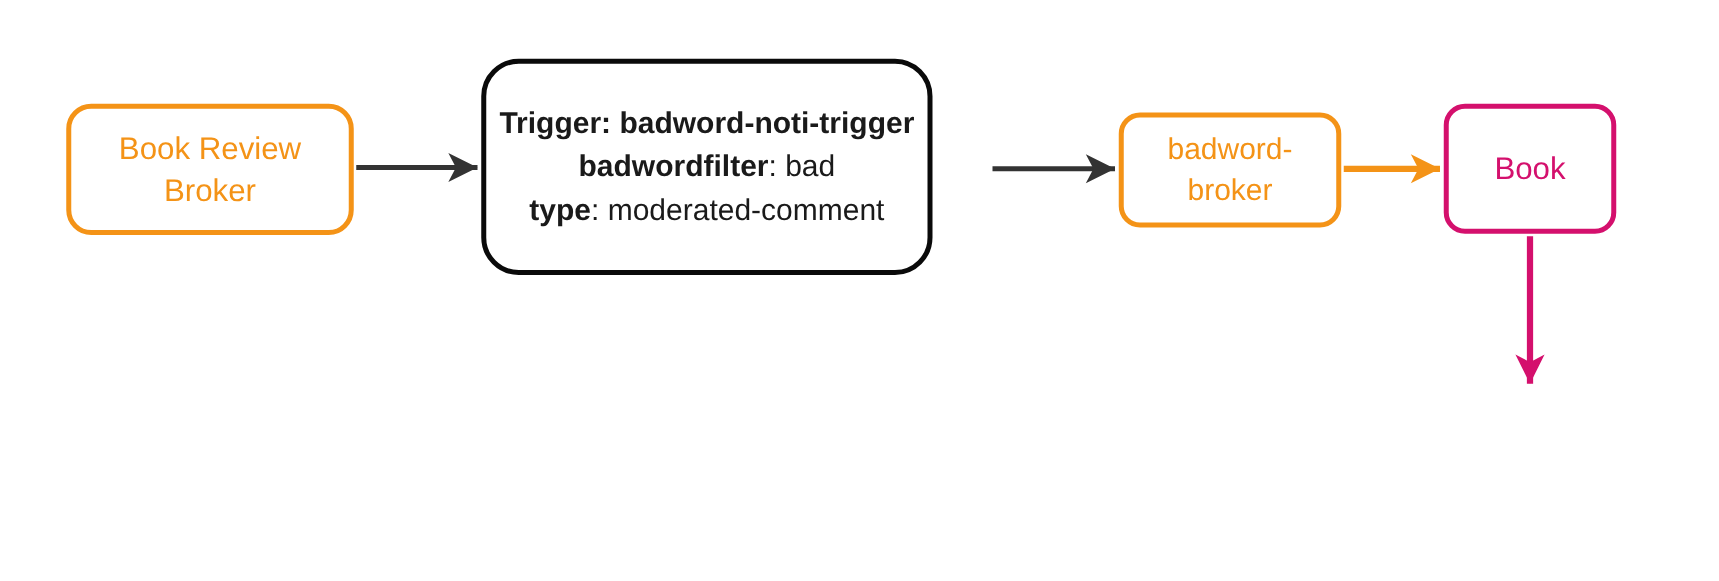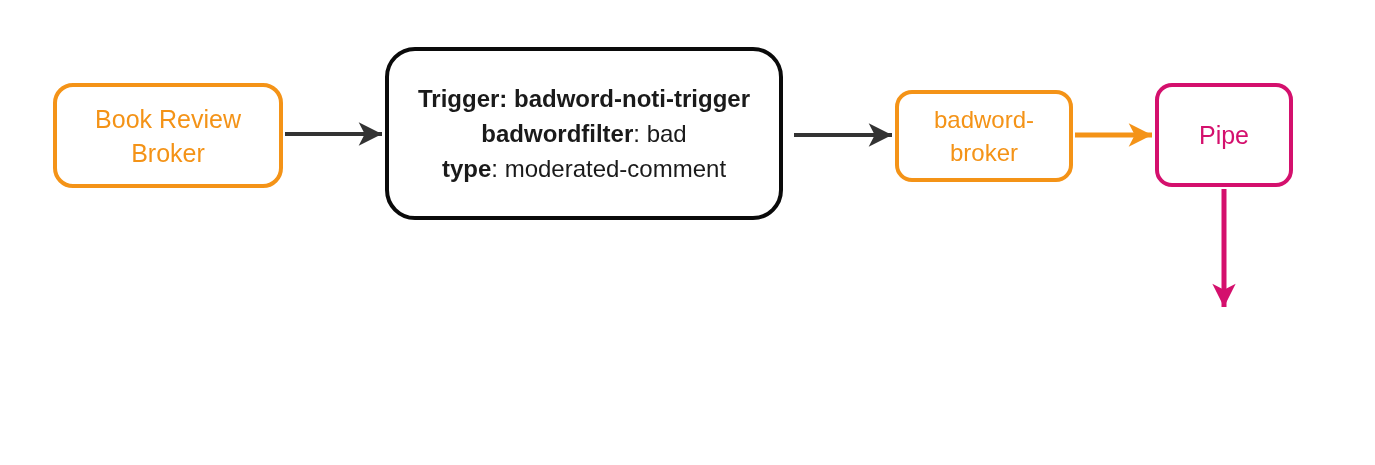--- a/index.html
+++ b/index.html
@@ -49,21 +49,21 @@
   .n-book {
     left: 53px; top: 83px;
     width: 230px; height: 105px;
     border-radius: 20px;
     font-size: 25px;
     line-height: 34px;
     padding: 0 32px;
   }
   .n-trigger {
     left: 385px; top: 47px;
-    width: 398px; height: 173px;
+    width: 361px; height: 173px;
     border-radius: 30px;
     font-size: 24px;
     line-height: 35px;
   }
   .n-trigger .tline { white-space: nowrap; }
   .n-trigger b { font-weight: 700; }
   .n-badword {
     left: 895px; top: 90px;
     width: 178px; height: 92px;
     border-radius: 17px;
@@ -127,17 +127,17 @@
     <div class="tline">
       <b>type</b><span>: moderated-comment</span>
     </div>
   </div>
 
   <div class="node node-orange n-badword">
     <span>badword-broker</span>
   </div>
 
   <div class="node node-pink n-pipe">
-    <span>Pipe</span>
+    <span>Book</span>
   </div>
 
 
 </div>
 
 </body></html>

